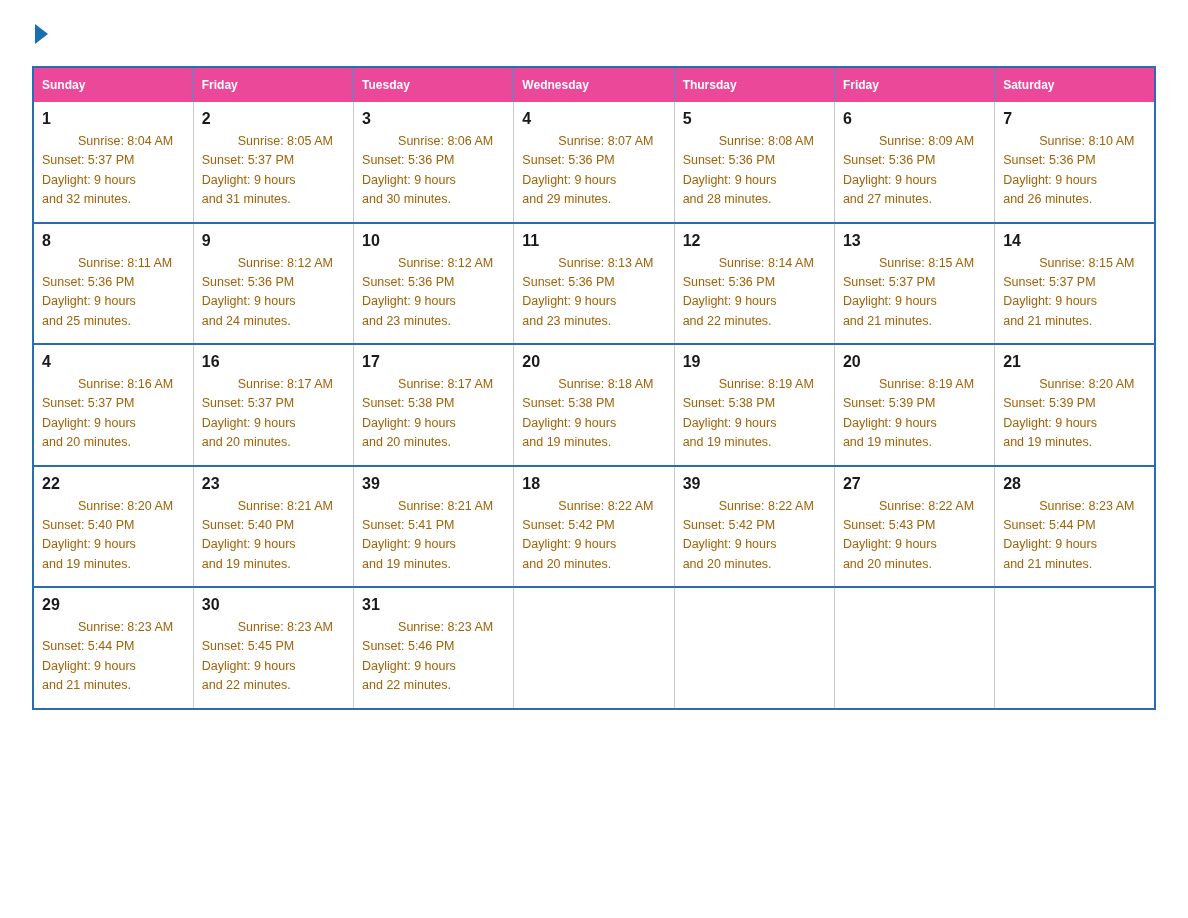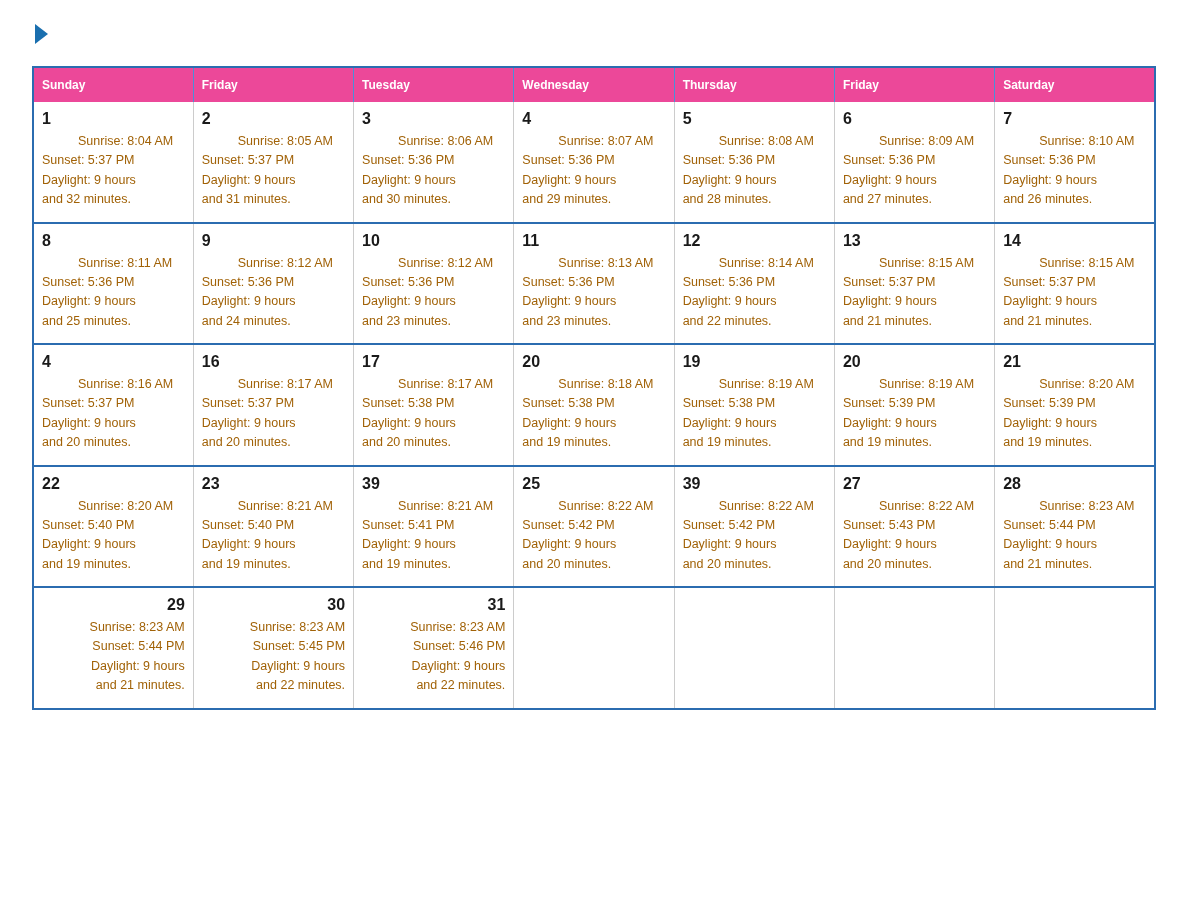--- a/index.html
+++ b/index.html
@@ -55,21 +55,20 @@
       font-size: 13px;
       color: #333;
       width: calc(100% / 7);
       min-height: 100px;
     }
     .calendar-table td:last-child {
       border-right: none;
     }
     .calendar-table tr:last-child td {
       border-bottom: none;
-      text-align: right;
     }
     .day-number {
       font-size: 16px;
       font-weight: bold;
       color: #1a1a1a;
       display: block;
       margin-bottom: 4px;
     }
     .day-info {
       font-size: 12.5px;
@@ -237,21 +236,21 @@
       </td>
         <td>
         <span class="day-number">23</span>
         <span class="day-info">Sunrise: 8:21 AM<br>Sunset: 5:40 PM<br>Daylight: 9 hours<br>and 19 minutes.</span>
       </td>
         <td>
         <span class="day-number">39</span>
         <span class="day-info">Sunrise: 8:21 AM<br>Sunset: 5:41 PM<br>Daylight: 9 hours<br>and 19 minutes.</span>
       </td>
         <td>
-        <span class="day-number">25</span>
+        <span class="day-number">18</span>
         <span class="day-info">Sunrise: 8:22 AM<br>Sunset: 5:42 PM<br>Daylight: 9 hours<br>and 20 minutes.</span>
       </td>
         <td>
         <span class="day-number">39</span>
         <span class="day-info">Sunrise: 8:22 AM<br>Sunset: 5:42 PM<br>Daylight: 9 hours<br>and 20 minutes.</span>
       </td>
         <td>
         <span class="day-number">27</span>
         <span class="day-info">Sunrise: 8:22 AM<br>Sunset: 5:43 PM<br>Daylight: 9 hours<br>and 20 minutes.</span>
       </td>

